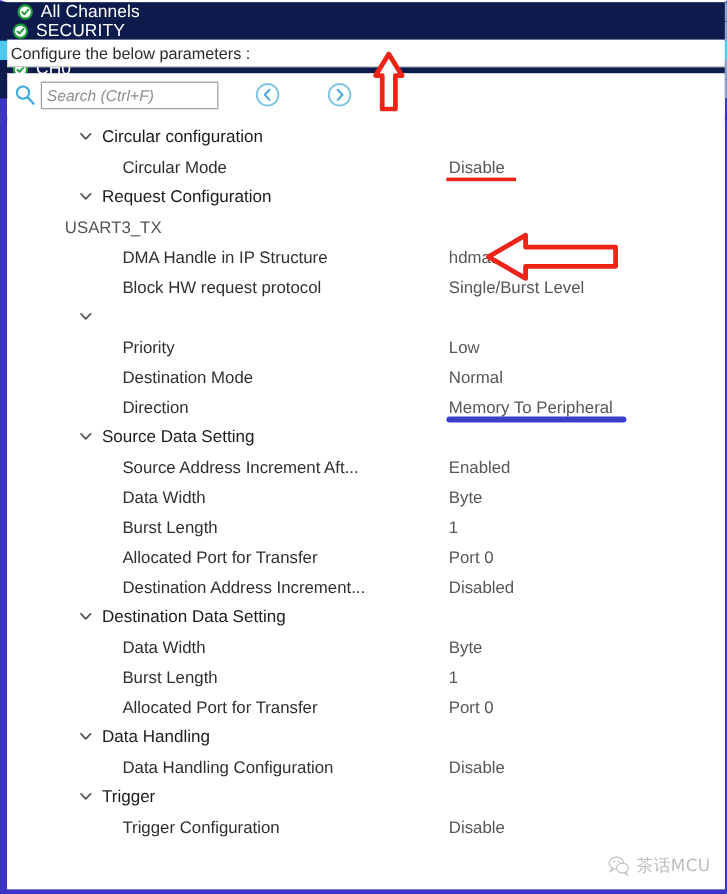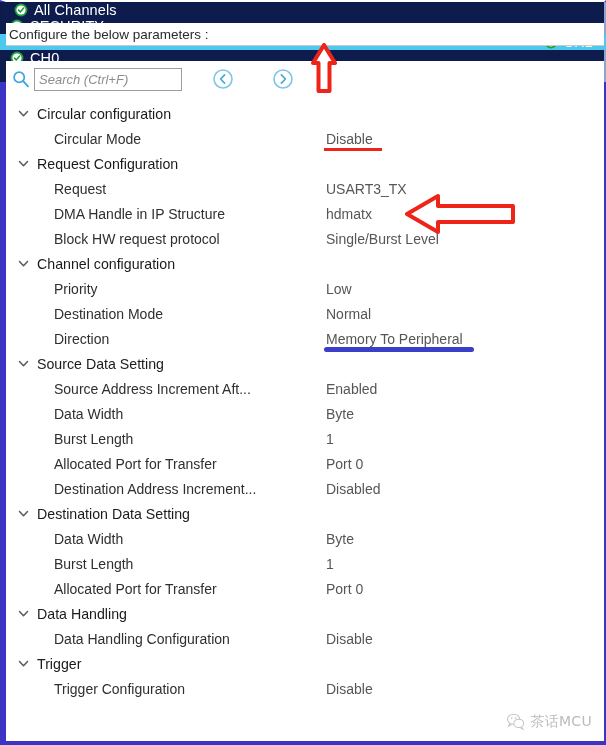--- a/index.html
+++ b/index.html
@@ -65,21 +65,21 @@
   .tab-check {
     width: 14px; height: 14px;
     flex: 0 0 14px;
     display: block;
   }
 
   
   #cfgline {
     position: absolute;
     left: 0; right: 0;
-    top: 21px;
+    top: 31px;
     height: 23px;
     padding-left: 3px;
     display: flex;
     align-items: center;
     font-size: 13.5px;
     color: #2b2b2b;
     border-bottom: 1px solid #c9c9c9;
     background: #ffffff;
   }
 
@@ -118,20 +118,21 @@
   #nav-next { margin-left: 38px; }
 
   
   #tree {
     position: absolute;
     left: 0; right: 0;
     top: 99px;
     bottom: 0;
     background: #ffffff;
     overflow: hidden;
+    padding-left: 48px;
   }
   .row {
     height: 25px;
     display: flex;
     align-items: center;
     position: relative;
     font-size: 14px;
   }
   .row.group { }
   .twisty {
@@ -306,36 +307,34 @@
         <span class="pname">Circular Mode</span>
         <span class="pval hl-red">Disable</span>
       </div>
       <div class="row group">
         <span class="twisty"><svg viewBox="0 0 13 13" width="13" height="13">
             <polyline points="2.5,4.5 6.5,8.8 10.5,4.5" fill="none" stroke="#5a5a5a" stroke-width="1.5" stroke-linecap="round" stroke-linejoin="round"></polyline>
           </svg></span>
         <span class="glabel">Request Configuration</span>
       </div>
       <div class="row param">
-        <span class="pname">Request</span>
         <span class="pval">USART3_TX</span>
       </div>
       <div class="row param">
         <span class="pname">DMA Handle in IP Structure</span>
         <span class="pval">hdmatx</span>
       </div>
       <div class="row param">
         <span class="pname">Block HW request protocol</span>
         <span class="pval">Single/Burst Level</span>
       </div>
       <div class="row group">
         <span class="twisty"><svg viewBox="0 0 13 13" width="13" height="13">
             <polyline points="2.5,4.5 6.5,8.8 10.5,4.5" fill="none" stroke="#5a5a5a" stroke-width="1.5" stroke-linecap="round" stroke-linejoin="round"></polyline>
           </svg></span>
-        <span class="glabel">Channel configuration</span>
       </div>
       <div class="row param">
         <span class="pname">Priority</span>
         <span class="pval">Low</span>
       </div>
       <div class="row param">
         <span class="pname">Destination Mode</span>
         <span class="pval">Normal</span>
       </div>
       <div class="row param">

